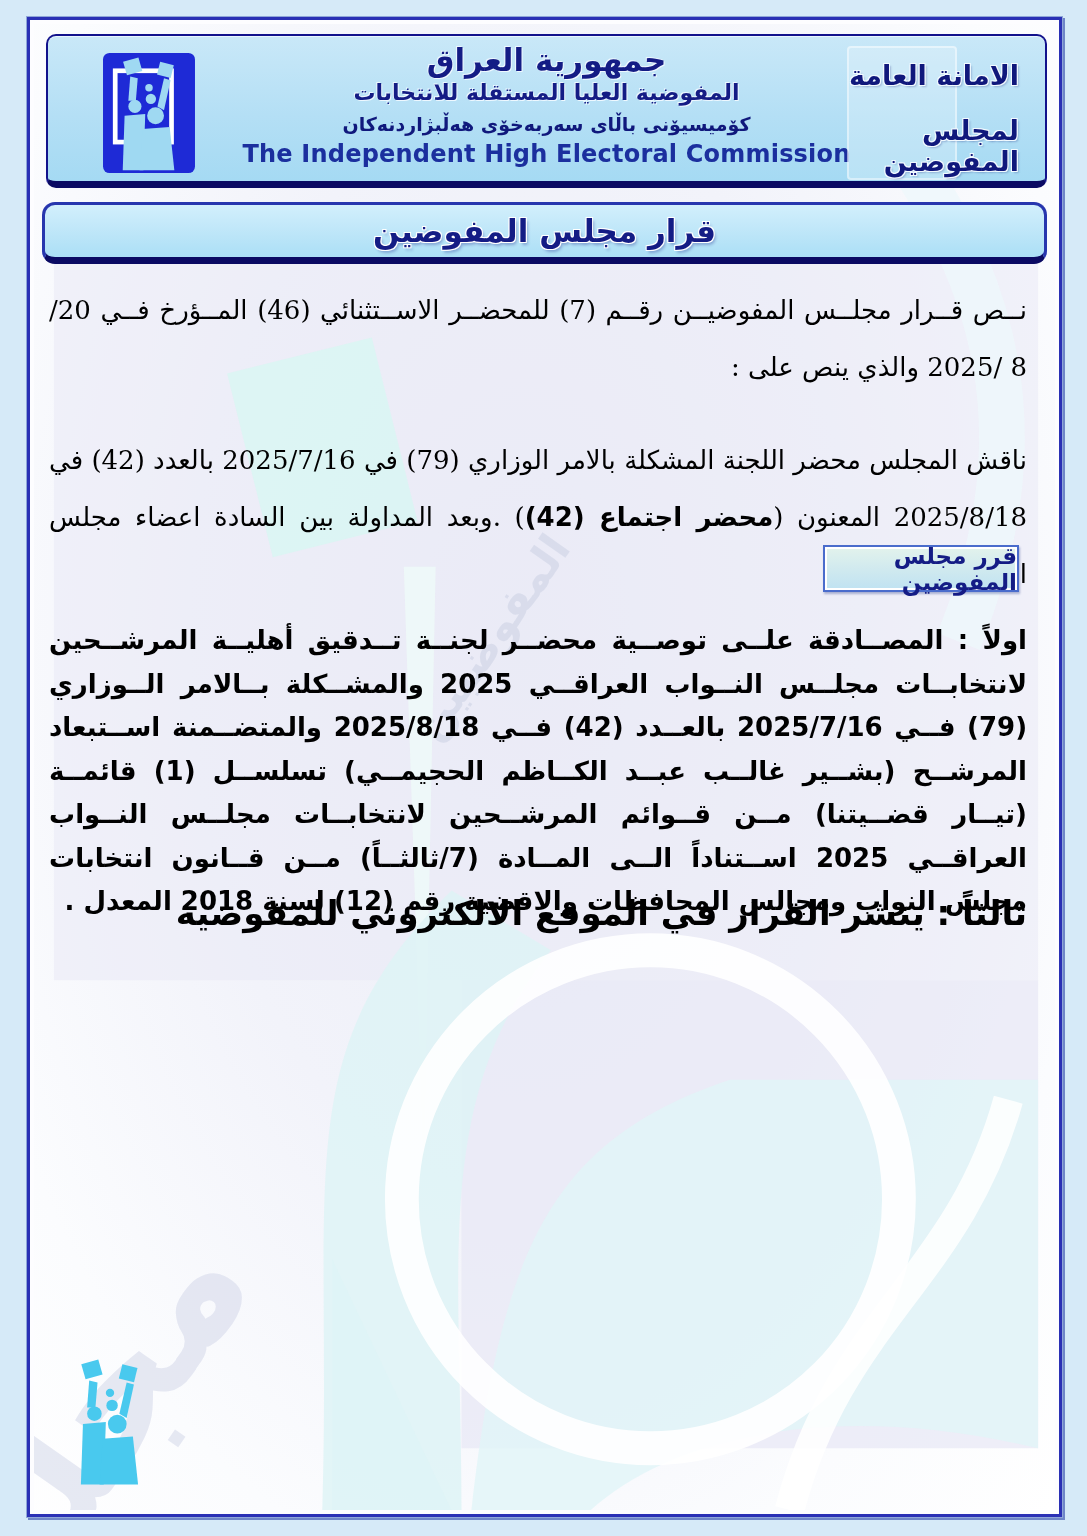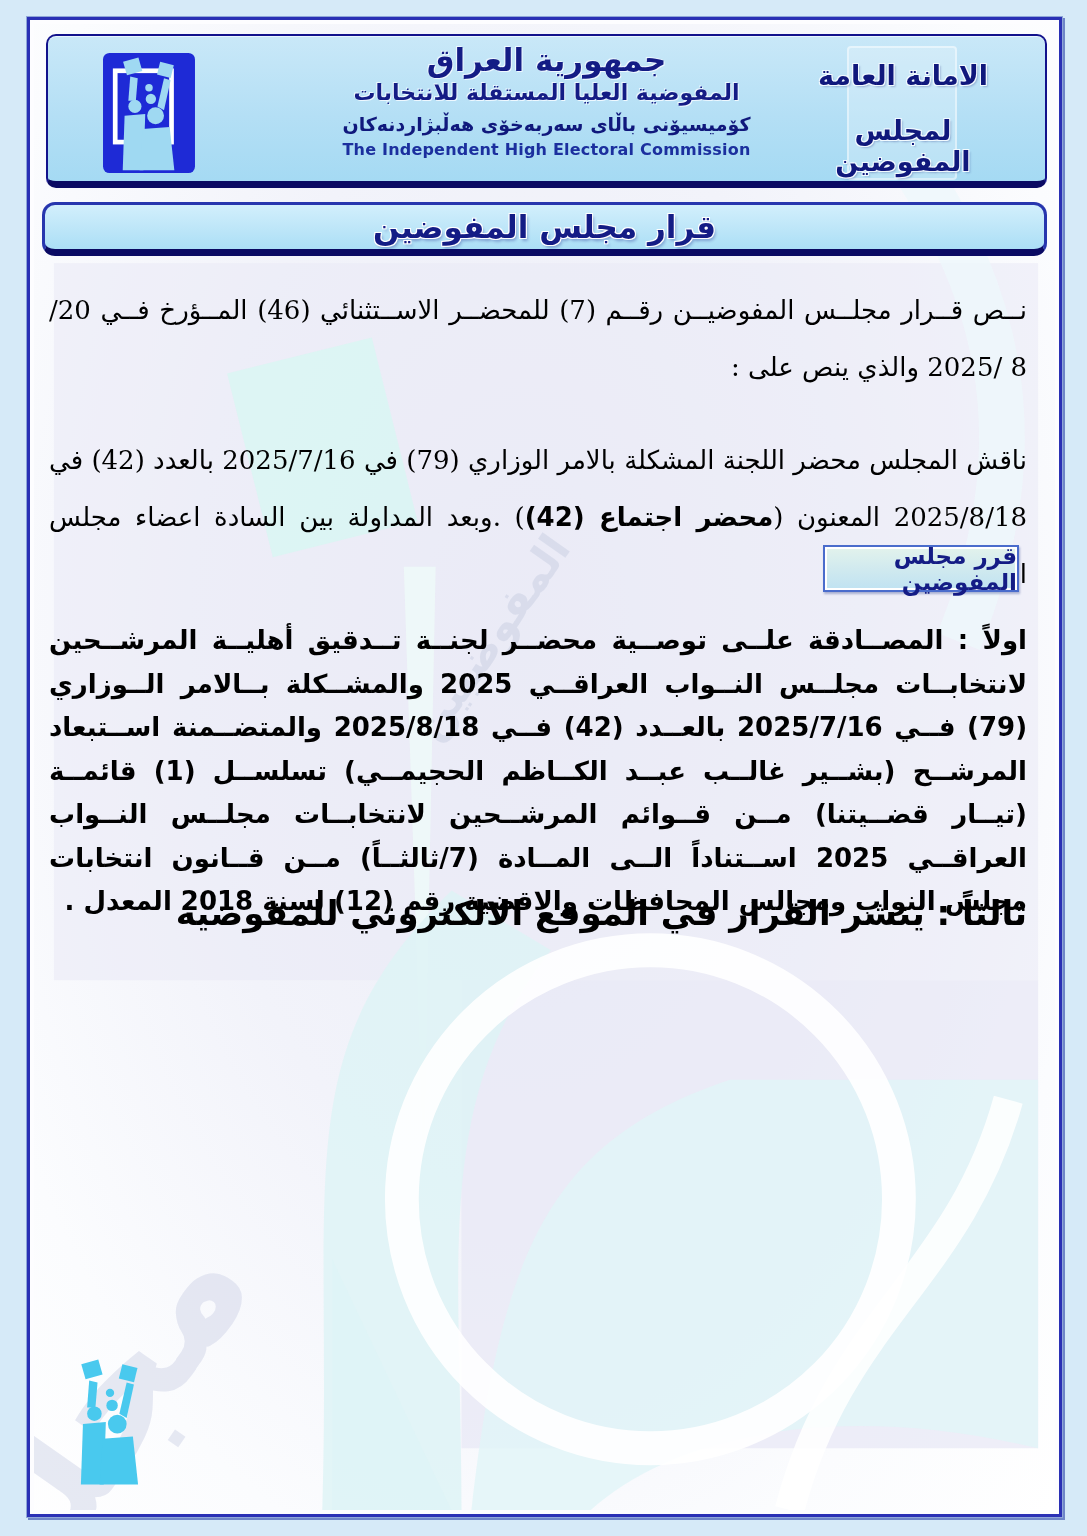--- a/index.html
+++ b/index.html
@@ -34,35 +34,35 @@
     border:2px solid #12128c; border-bottom:7px solid #0a0a63;
     border-radius:10px;
     background:linear-gradient(180deg,#c9e8f8 0%, #b4dff5 55%, #a5daf3 100%);
     box-shadow:inset 0 1px 0 #e8f6ff;
   }
   .hdr-logo { position:absolute; right:auto; left:54px; top:16px; width:94px; height:122px; }
   .hdr-center { position:absolute; left:0; right:0; top:6px; text-align:center; color:#141c85; }
   .hdr-center .c1 { font-size:31px; font-weight:bold; text-shadow:1px 1px 0 #eef8ff, -1px -1px 0 #eef8ff; }
   .hdr-center .c2 { font-size:22px; font-weight:bold; margin-top:2px; text-shadow:1px 1px 0 #eef8ff, -1px -1px 0 #eef8ff; }
   .hdr-center .c3 { font-size:19px; font-weight:bold; margin-top:8px; color:#10187c; }
-  .hdr-center .c4 { font-size:16px; font-weight:bold; margin-top:5px; letter-spacing:.2px; color:#1b2f9e; font-family:"DejaVu Sans", sans-serif; }
+  .hdr-center .c4 { font-size:24px; font-weight:bold; margin-top:5px; letter-spacing:.2px; color:#1b2f9e; font-family:"DejaVu Sans", sans-serif; }
   .hdr-right {
-    position:absolute; right:26px; top:24px; width:232px; text-align:center;
+    position:absolute; right:26px; top:24px; width:232px; text-align:right;
     color:#10187c; font-weight:bold; font-size:27px;
     text-shadow:1px 1px 0 #f2faff, -1px -1px 0 #f2faff, 1px -1px 0 #f2faff, -1px 1px 0 #f2faff, 2px 2px 2px rgba(20,30,120,.25);
   }
   .hdr-right .r2 { margin-top:24px; }
   .hdr-ghost {
     position:absolute; right:88px; top:10px; width:110px; height:134px;
     background:rgba(255,255,255,.22); border:2px solid rgba(255,255,255,.45); border-radius:4px;
   }
 
   
   .title-bar {
-    position:absolute; left:8px; right:8px; top:178px; height:54px;
+    position:absolute; left:8px; right:8px; top:178px; height:62px;
     border:3px solid #2736ae; border-bottom:7px solid #0a0a63;
     border-radius:13px;
     background:linear-gradient(180deg,#d2effc 0%, #bbe5f8 60%, #abdff6 100%);
     display:flex; align-items:center; justify-content:center;
   }
   .title-bar .t {
     font-size:31px; font-weight:bold; color:#141c85;
     text-shadow:1px 1px 0 #ffffff, -1px -1px 0 #ffffff, 1px -1px 0 #ffffff, -1px 1px 0 #ffffff, 2px 3px 3px rgba(20,28,133,.3);
   }
 

